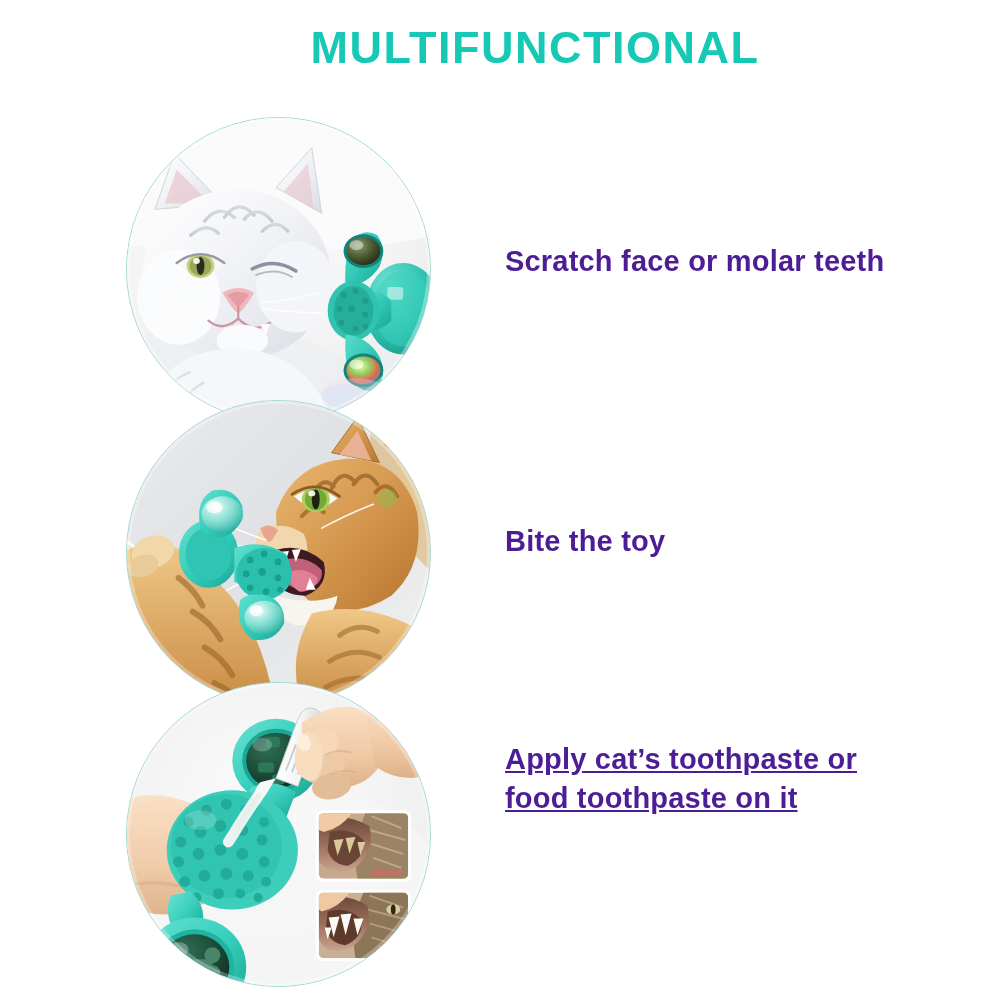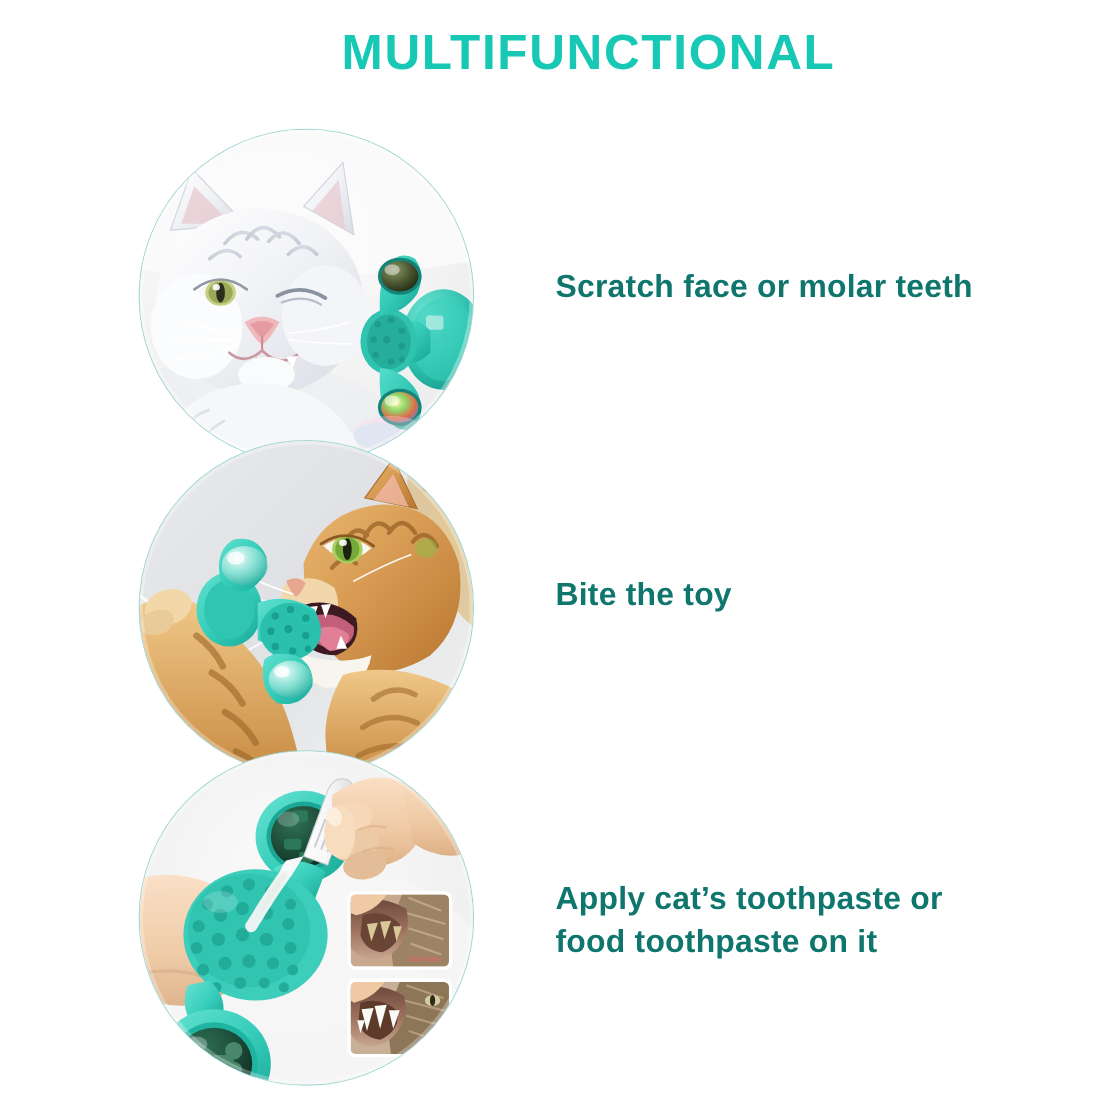--- a/index.html
+++ b/index.html
@@ -37,31 +37,31 @@
   #circle-1{left:91px;  top:117px; width:305px; height:305px;}
   #circle-2{left:91px;  top:400px; width:305px; height:305px;}
   #circle-3{left:91px;  top:682px; width:305px; height:305px;}
 
   .circle svg{display:block;width:100%;height:100%;}
 
   
   .caption{
     position:absolute;
     left:470px;
-    color:#0f766e;
+    color:#4c1d95;
     font-size:29px;
     font-weight:700;
     line-height:1.36;
     font-family:"Liberation Sans", sans-serif;
     max-width:470px;
     letter-spacing:.2px;
   }
   #caption-1{top:242px;}
   #caption-2{top:522px;}
-  #caption-3{top:798px;}
+  #caption-3{top:740px;text-decoration:underline;}
   .caption .line{display:block;}
 
   
   .inset-label{
     font-size:7px;font-weight:700;
     font-family:"Liberation Sans", sans-serif;
   }
 </style>
 </head>
 <body>

